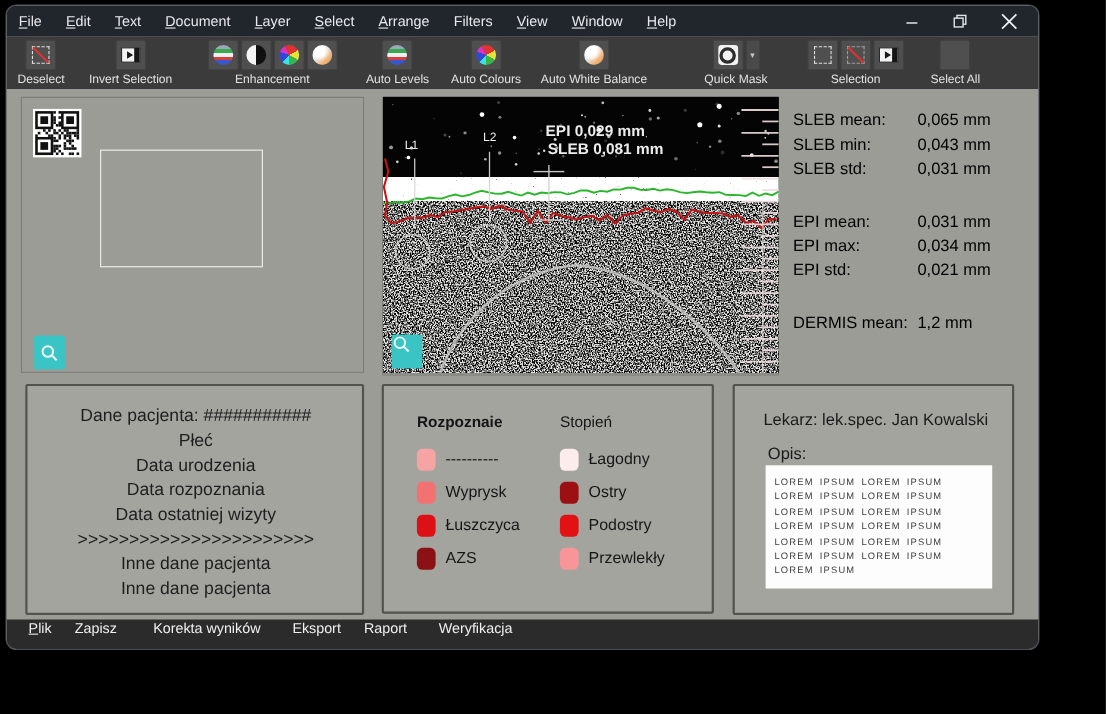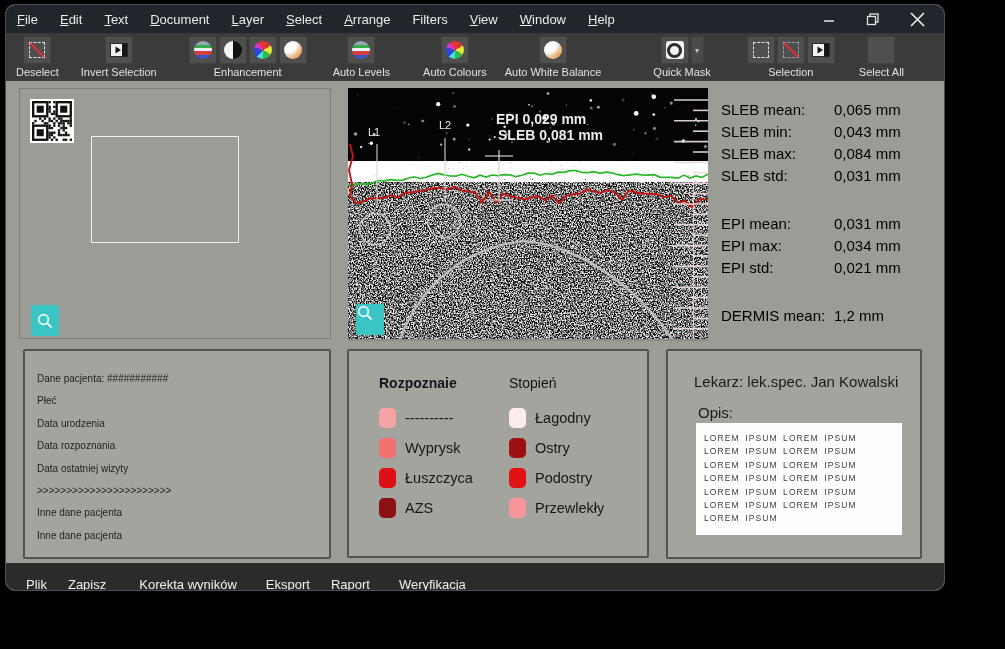--- a/index.html
+++ b/index.html
@@ -54,37 +54,37 @@
   .us{position:absolute;left:342px;top:7px;width:360px;height:251px;background:#050505;overflow:hidden;border-bottom:2px solid #8d8d88;box-sizing:content-box;}
   .us svg{position:absolute;left:0;top:0;}
   .us-label{position:absolute;color:#ececec;font-size:11px;white-space:nowrap;}
   .us-label.b{font-weight:600;font-size:14px;}
   
   .meas{position:absolute;left:715px;top:10px;width:222px;color:#000000;font-size:15px;}
   .mrow{display:flex;line-height:22px;}
   .mrow .ml{flex:0 0 113px;}
   .mgap{height:26px;}
   
-  .patient{left:17px;top:268px;width:308px;height:210px;padding:17px 10px 0 12px;font-size:10px;color:#1e1e1e;}
+  .patient{left:17px;top:268px;width:308px;height:210px;padding:17px 10px 0 12px;font-size:16px;color:#1e1e1e;text-align:center;}
   .patient div{line-height:22.4px;white-space:nowrap;}
   .legend{left:341px;top:268px;width:302px;height:209px;}
   .leg-col{position:absolute;top:24px;}
   .leg-c1{left:30px;} .leg-c2{left:160px;}
   .leg-title{font-size:14px;color:#151515;margin-bottom:12px;}
   .leg-title.bold{font-weight:700;}
   .leg-item{display:flex;align-items:center;height:30px;}
   .swatch{width:17px;height:20px;border-radius:5px;margin-right:9px;flex:0 0 17px;}
   .leg-item span{font-size:14.5px;color:#161616;white-space:nowrap;}
   .doctor{left:660px;top:268px;width:256px;height:210px;padding:22px 0 0 26px;font-size:15px;color:#1a1a1a;}
   .opis{margin:14px 0 0 4px;}
   .desc-box{position:absolute;left:28px;top:72px;width:206px;height:112px;background:#fdfdfd;
     padding:9px 8px;box-sizing:border-box;font-size:8.5px;letter-spacing:1.1px;word-spacing:2px;
     line-height:13.4px;color:#3c3c3c;overflow:hidden;}
   
-  .bottombar{height:29px;background:#2b2b2b;display:flex;align-items:flex-end;gap:21px;
+  .bottombar{height:29px;background:#2b2b2b;display:flex;align-items:flex-start;gap:21px;
     padding-left:20px;color:#f0f0f0;font-size:13px;}
   .bottombar .menu-item{white-space:nowrap;}
 </style>
 </head>
 <body>
 
 <div class="stage">
   <div class="window">
 
     <div class="titlebar">
@@ -161,21 +161,21 @@
         <div class="tlabel">Enhancement</div>
       </div>
       <div class="tgroup" style="margin-left:26px">
         <div class="ticons">
             <div class="tile">
               <div class="g-circle g-levels"></div>
             </div>
           </div>
         <div class="tlabel">Auto Levels</div>
       </div>
-      <div class="tgroup" style="margin-left:33px">
+      <div class="tgroup" style="margin-left:20px">
         <div class="ticons">
             <div class="tile">
               <div class="g-circle g-wheel"></div>
             </div>
           </div>
         <div class="tlabel">Auto Colours</div>
       </div>
       <div class="tgroup" style="margin-left:18px">
         <div class="ticons">
             <div class="tile">
@@ -457,24 +457,20 @@
         <div style="height:8px"></div>
         <div class="mrow">
             <span class="ml">SLEB mean:</span>
             <span>0,065 mm</span>
           </div>
         <div class="mrow">
             <span class="ml">SLEB min:</span>
             <span>0,043 mm</span>
           </div>
         <div class="mrow">
-            <span class="ml">SLEB max:</span>
-            <span>0,084 mm</span>
-          </div>
-        <div class="mrow">
             <span class="ml">SLEB std:</span>
             <span>0,031 mm</span>
           </div>
         <div class="mgap"></div>
         <div class="mrow">
             <span class="ml">EPI mean:</span>
             <span>0,031 mm</span>
           </div>
         <div class="mrow">
             <span class="ml">EPI max:</span>

